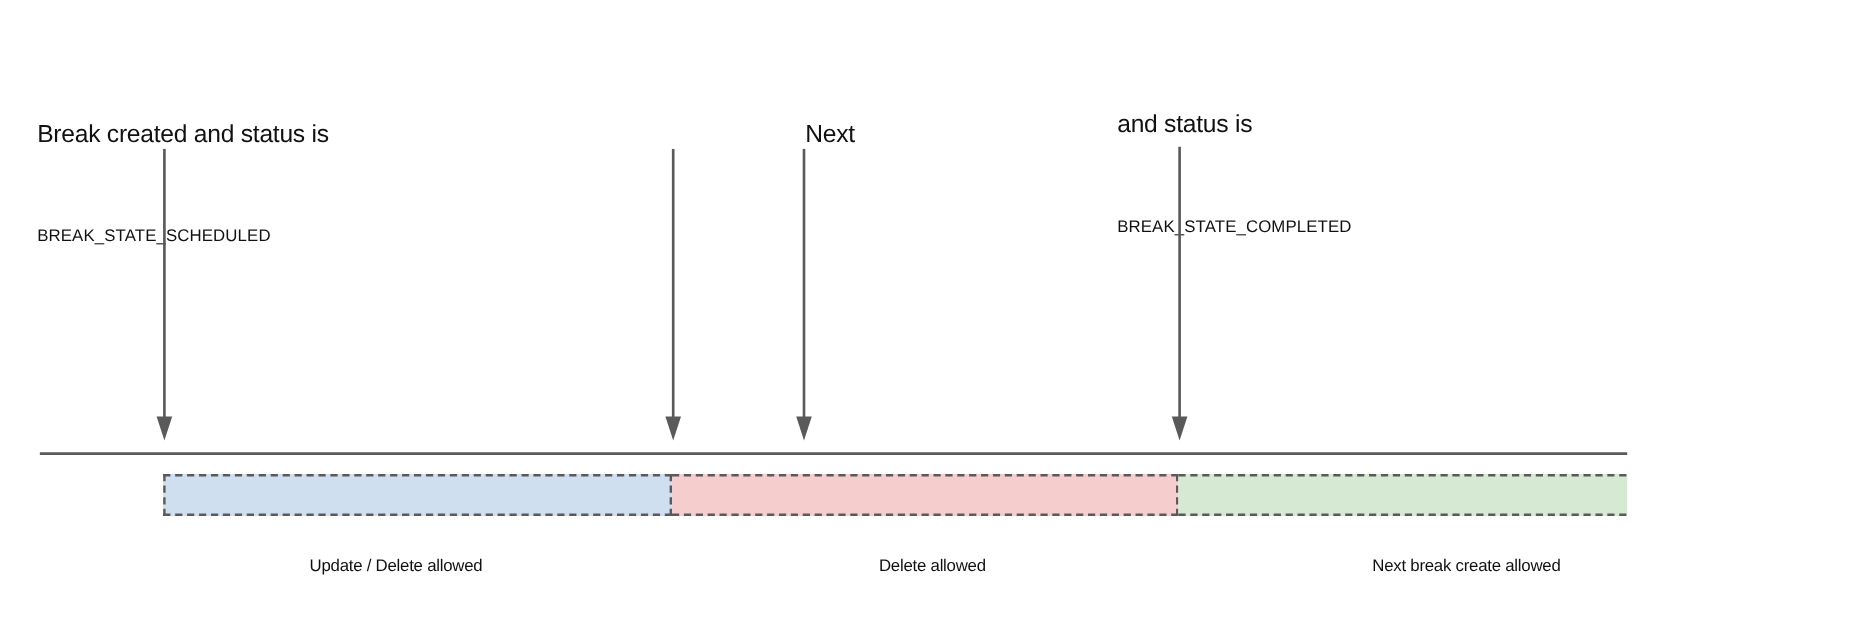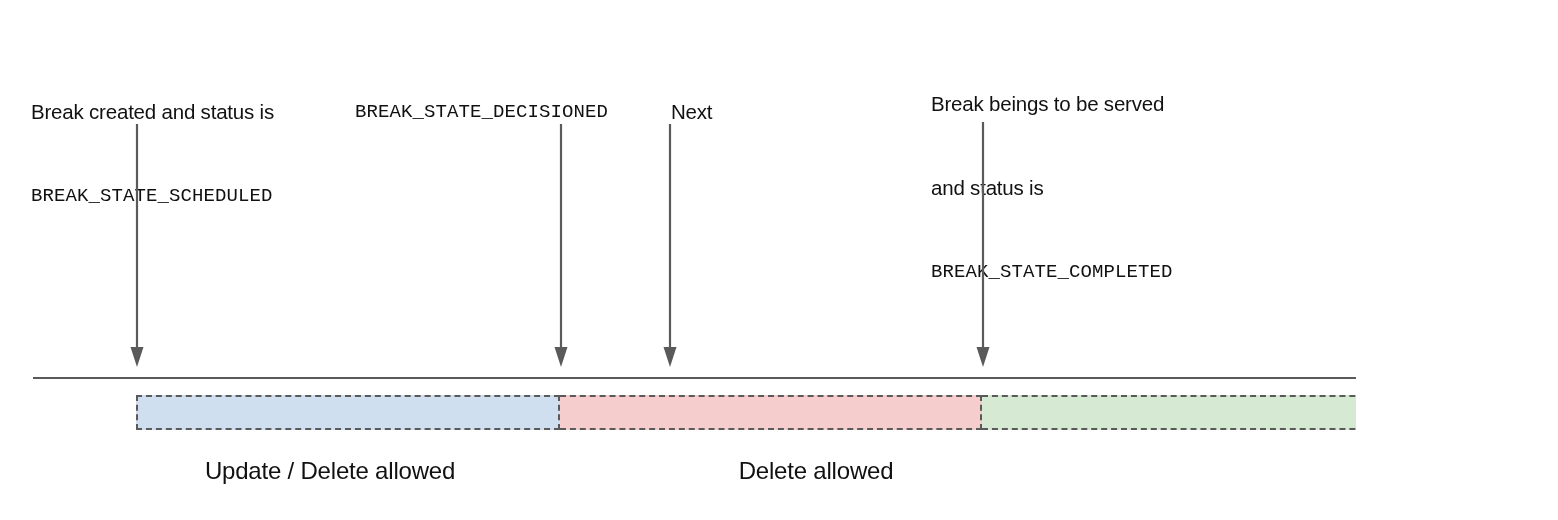--- a/index.html
+++ b/index.html
@@ -25,22 +25,22 @@
     font-size: 20.5px;
     line-height: 28px;
     color: #111111;
     white-space: pre;
   }
   .annotation .plain {
     font-family: "Liberation Sans", sans-serif;
     letter-spacing: -0.2px;
   }
   .annotation .mono {
-    font-family: Liberation Mono, monospace;
-    font-size: 19px;
+    font-family: Liberation Sans, sans-serif;
+    font-size: 14px;
     letter-spacing: 0.1px;
   }
   .annotation .ln { display: block; }
 
   
   .marker {
     position: absolute;
   }
   .marker svg { display: block; }
 
@@ -66,50 +66,48 @@
     box-sizing: border-box;
     border: 2px dashed #5a5a5a;
   }
   .phase-bar.mid { border-left: none; }
   .phase-bar.right { border-left: none; }
 
   
   .caption {
     position: absolute;
     top: 458px;
-    font-size: 24px;
+    font-size: 14px;
     line-height: 26px;
     color: #111111;
     text-align: center;
     font-family: "Liberation Sans", sans-serif;
     letter-spacing: -0.2px;
     white-space: nowrap;
     transform: translateX(-50%);
   }
 </style>
 </head>
 <body>
 
 <div id="canvas">
 
   <div class="annotation" id="ann-0" style="left:31px; top:42px;">
     <span class="ln plain">Break created and status is</span>
     <span class="ln mono">BREAK_STATE_SCHEDULED</span>
   </div>
 
   <div class="annotation" id="ann-1" style="left:355px; top:42px;">
-    <span class="ln mono">BREAK_STATE_DECISIONED</span>
   </div>
 
   <div class="annotation" id="ann-2" style="left:671px; top:42px;">
     <span class="ln plain">Next</span>
   </div>
 
   <div class="annotation" id="ann-3" style="left:931px; top:34px;">
-    <span class="ln plain">Break beings to be served</span>
     <span class="ln plain">and status is</span>
     <span class="ln mono">BREAK_STATE_COMPLETED</span>
   </div>
 
   <div class="marker" style="left:129px; top:124px;">
     <svg width="16" height="245" viewBox="0 0 16 245">
       <line x1="8" y1="0" x2="8" y2="226" stroke="#5a5a5a" stroke-width="2.2"></line>
       <polygon points="1.5,223 14.5,223 8,243" fill="#5a5a5a"></polygon>
     </svg>
   </div>
@@ -142,15 +140,16 @@
     </svg>
   </div>
 
   <div id="axis-label" style="left:1483px; top:367px;">time</div>
 
   <div class="phase-bar left" style="left:136px; width:424px; background:#cfdff0;"></div>
   <div class="phase-bar mid" style="left:560px; width:422px; background:#f5cdcd;"></div>
   <div class="phase-bar right" style="left:982px; width:423px; background:#d6e9d2;"></div>
 
   <div class="caption" style="left:330px;">Update / Delete allowed</div>
-  <div class="caption" style="left:777px;margin-left:39px;">Delete allowed</div>
+  <div class="caption" style="left:777px;">Delete allowed</div>
+  <div class="caption" style="left:1222px;">Next break create allowed</div>
 
 </div>
 
 </body></html>

